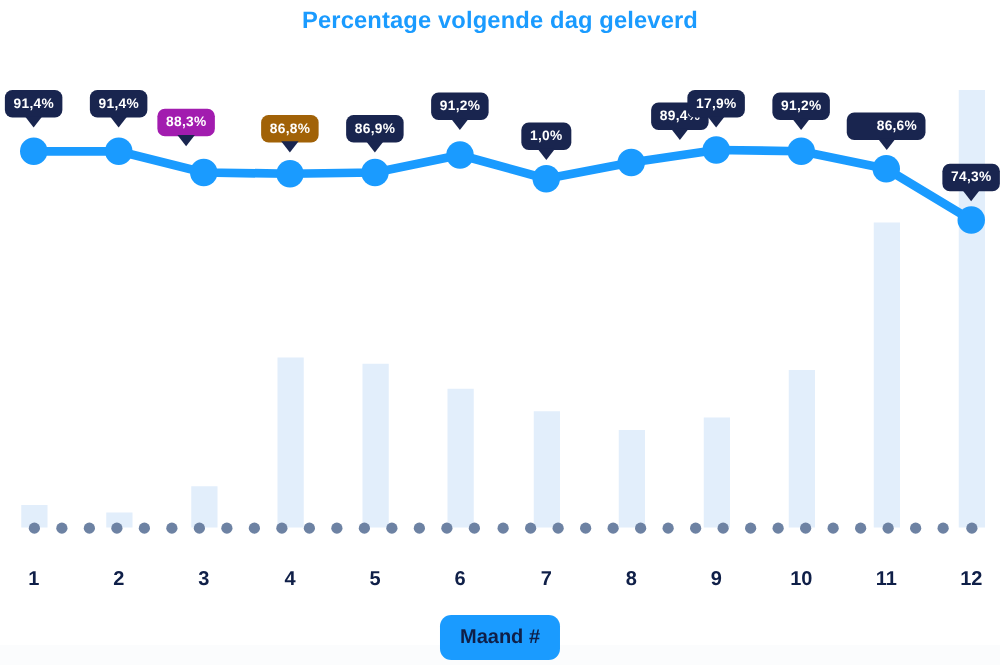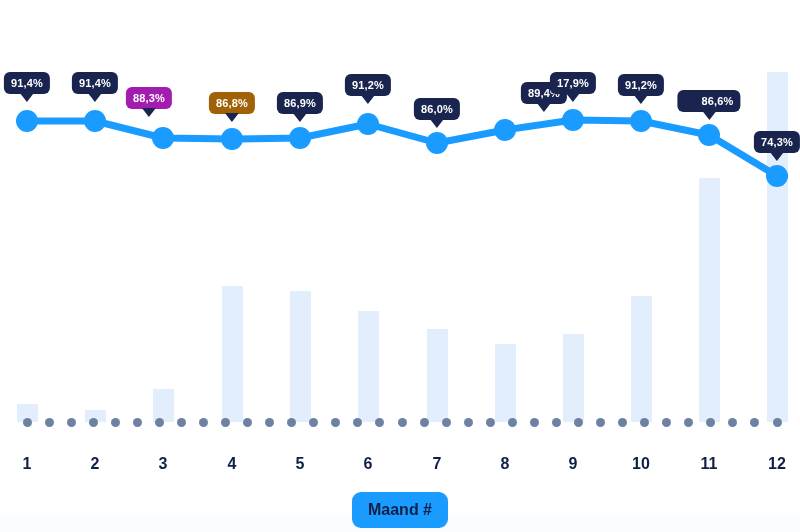--- a/index.html
+++ b/index.html
@@ -118,20 +118,21 @@
   }
 </style>
 </head>
 <body>
 
 <div id="page">
 
   <div id="bottom-band"></div>
 
   <div id="chart-title">
+    <span class="t-line">Percentage volgende dag geleverd</span>
   </div>
 
   <div id="plot">
     <div id="bars-layer">
         <div class="bar" style="left: 16.5px; top: 404px; height: 18px; background: rgb(226, 238, 251);"></div>
         <div class="bar" style="left: 84.5px; top: 410px; height: 12px; background: rgb(226, 238, 251);"></div>
         <div class="bar" style="left: 152.5px; top: 389px; height: 33px; background: rgb(226, 238, 251);"></div>
         <div class="bar" style="left: 221.5px; top: 286px; height: 136px; background: rgb(226, 238, 251);"></div>
         <div class="bar" style="left: 289.5px; top: 291px; height: 131px; background: rgb(226, 238, 251);"></div>
         <div class="bar" style="left: 357.5px; top: 311px; height: 111px; background: rgb(226, 238, 251);"></div>
@@ -189,21 +190,21 @@
         <div class="tip" style="left: 95px; top: 72px; background: rgb(25, 37, 79); color: rgb(255, 255, 255);">91,4%</div>
         <div class="pt-dot" style="left: 152px; top: 127px; background: rgb(26, 155, 255);"></div>
         <div class="tip" style="left: 149px; top: 87px; background: #a21caf; color: rgb(255, 255, 255);">88,3%</div>
         <div class="pt-dot" style="left: 221px; top: 128px; background: rgb(26, 155, 255);"></div>
         <div class="tip" style="left: 232px; top: 92px; background: #a16207; color: rgb(255, 255, 255);">86,8%</div>
         <div class="pt-dot" style="left: 289px; top: 127px; background: rgb(26, 155, 255);"></div>
         <div class="tip" style="left: 300px; top: 92px; background: rgb(25, 37, 79); color: rgb(255, 255, 255);">86,9%</div>
         <div class="pt-dot" style="left: 357px; top: 113px; background: rgb(26, 155, 255);"></div>
         <div class="tip" style="left: 368px; top: 74px; background: rgb(25, 37, 79); color: rgb(255, 255, 255);">91,2%</div>
         <div class="pt-dot" style="left: 426px; top: 132px; background: rgb(26, 155, 255);"></div>
-        <div class="tip" style="left: 437px; top: 98px; background: rgb(25, 37, 79); color: rgb(255, 255, 255);">86,0%</div>
+        <div class="tip" style="left: 437px; top: 98px; background: rgb(25, 37, 79); color: rgb(255, 255, 255);">1,0%</div>
         <div class="pt-dot" style="left: 494px; top: 119px; background: rgb(26, 155, 255);"></div>
         <div class="tip" style="left: 505px; top: 82px; background: rgb(25, 37, 79); color: rgb(255, 255, 255); margin-left: 39px;">89,4%</div>
         <div class="pt-dot" style="left: 562px; top: 109px; background: rgb(26, 155, 255);"></div>
         <div class="tip" style="left: 573px; top: 72px; background: rgb(25, 37, 79); color: rgb(255, 255, 255);">17,9%</div>
         <div class="pt-dot" style="left: 630px; top: 110px; background: rgb(26, 155, 255);"></div>
         <div class="tip" style="left: 641px; top: 74px; background: rgb(25, 37, 79); color: rgb(255, 255, 255);">91,2%</div>
         <div class="pt-dot" style="left: 698px; top: 124px; background: rgb(26, 155, 255);"></div>
         <div class="tip" style="left: 709px; top: 90px; background: rgb(25, 37, 79); color: rgb(255, 255, 255); padding-left: 24px;">86,6%</div>
         <div class="pt-dot" style="left: 766px; top: 165px; background: rgb(26, 155, 255);"></div>
         <div class="tip" style="left: 777px; top: 131px; background: rgb(25, 37, 79); color: rgb(255, 255, 255);">74,3%</div>

